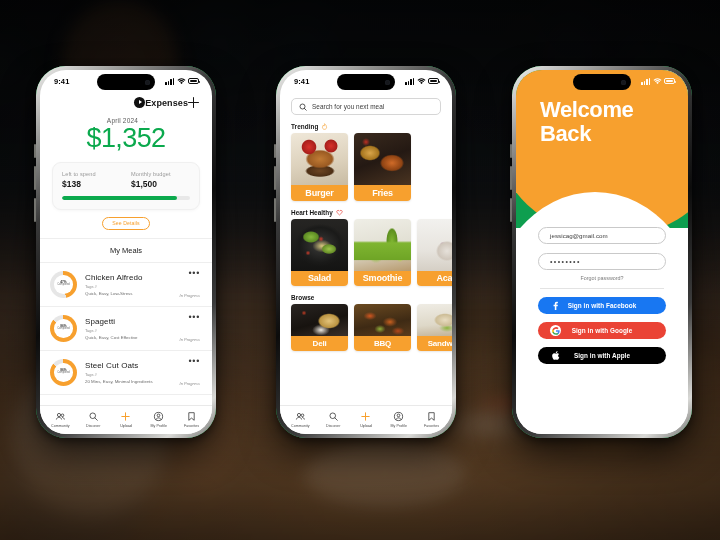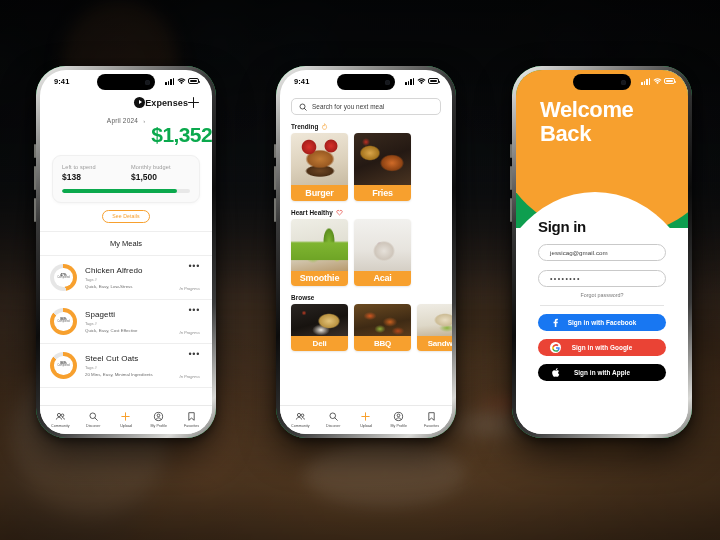--- a/index.html
+++ b/index.html
@@ -119,21 +119,21 @@
   .back-dot::after { content:""; position:absolute; left:4.5px; top:3px; width:0; height:0;
     border-top:2.6px solid transparent; border-bottom:2.6px solid transparent; border-left:3.4px solid #fff; }
   .plus-ico { width:11px; height:11px; position:relative; }
   .plus-ico::before,.plus-ico::after { content:""; position:absolute; background:#141414; border-radius:1px; }
   .plus-ico::before { left:0; top:5px; width:11px; height:1.2px; }
   .plus-ico::after { top:0; left:5px; height:11px; width:1.2px; }
 
   .month-row { display:flex; align-items:center; justify-content:center; gap:5px; margin-top:7px; }
   .month-lbl { font-size:6.5px; color:#5c5c5c; font-weight:500; letter-spacing:.2px; }
   .month-arrow { font-size:6px; color:#8a8a8a; }
-  .amount { text-align:right; font-size:21px; font-weight:700; color:#0BA94D; letter-spacing:-.6px; margin-top:-1px; }
+  .amount { text-align:center; font-size:27px; font-weight:400; color:#0BA94D; letter-spacing:-.6px; margin-top:-1px; }
 
   .budget-card {
     margin:8px 12px 0; background:#fafafa; border:1px solid #f0f0f0;
     border-radius:9px; padding:8px 9px 9px;
     box-shadow:0 1px 3px rgba(0,0,0,.04);
   }
   .budget-grid { display:flex; gap:10px; }
   .budget-col { flex:1; }
   .budget-lbl { font-size:5.6px; color:#9a9a9a; letter-spacing:.1px; }
   .budget-val { font-size:8.5px; font-weight:600; color:#151515; margin-top:2px; }
@@ -540,20 +540,24 @@
             <div class="sec-head">
               <span class="sec-title">Heart Healthy</span>
               <span class="sec-ico">
                 <svg viewBox="0 0 16 16" fill="none" stroke="#E2413A" stroke-width="1.5" stroke-linejoin="round">
                   <path d="M8 13.6 2.6 8.4a3.1 3.1 0 1 1 4.4-4.4l1 1 1-1a3.1 3.1 0 1 1 4.4 4.4z"></path>
                 </svg>
               </span>
             </div>
             <div class="cards">
               <div class="card">
+                <div class="thumb t-salad"></div>
+                <div class="cap">Salad</div>
+              </div>
+              <div class="card">
                 <div class="thumb t-smoothie"></div>
                 <div class="cap">Smoothie</div>
               </div>
               <div class="card">
                 <div class="thumb t-acai"></div>
                 <div class="cap">Acai</div>
               </div>
             </div>
           </div>
           <div>
@@ -660,21 +664,20 @@
               <i></i>
             </span>
           <svg width="9" height="7" viewBox="0 0 16 12">
               <path d="M8 10.5 5.6 8a3.4 3.4 0 0 1 4.8 0zM3.3 5.7a6.8 6.8 0 0 1 9.4 0l-1.3 1.4a5 5 0 0 0-6.8 0zM.9 3.3a10.2 10.2 0 0 1 14.2 0l-1.3 1.4a8.4 8.4 0 0 0-11.6 0z" fill="currentColor"></path>
             </svg>
           <span class="batt"></span>
         </span>
       </div>
 
       <div class="p3-form">
-        <div class="signin-title">Sign in</div>
         <div class="field">jessicag@gmail.com</div>
         <div class="field pw">••••••••</div>
         <div class="forgot">Forgot password?</div>
         <div class="hr"></div>
         <div id="social-buttons">
             <div class="sbtn fb">
               <span class="bico">
                 <svg width="11" height="11" viewBox="0 0 24 24">
                   <path fill="#fff" d="M13.9 22v-8.2h2.8l.4-3.2h-3.2V8.5c0-.9.3-1.6 1.6-1.6h1.7V4.1c-.3 0-1.3-.1-2.5-.1-2.5 0-4.2 1.5-4.2 4.3v2.3H7.7v3.2h2.8V22z"></path>
                 </svg>

